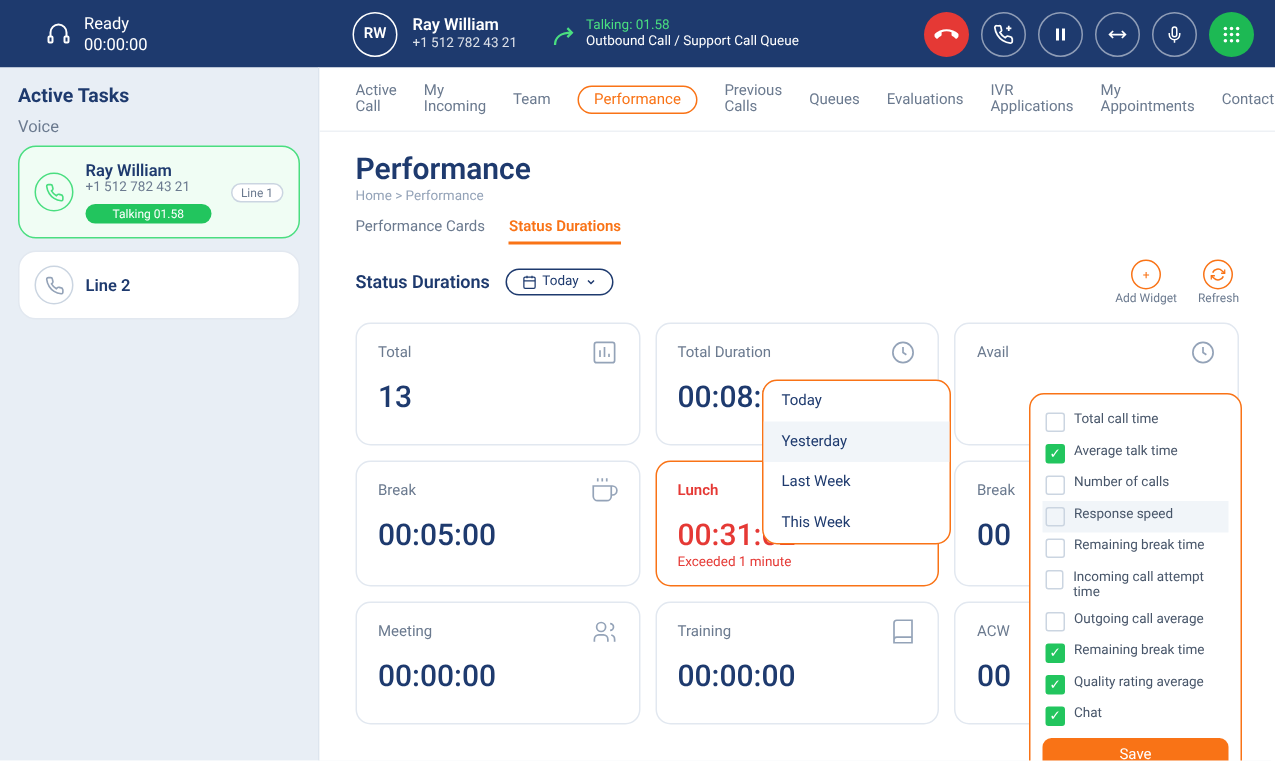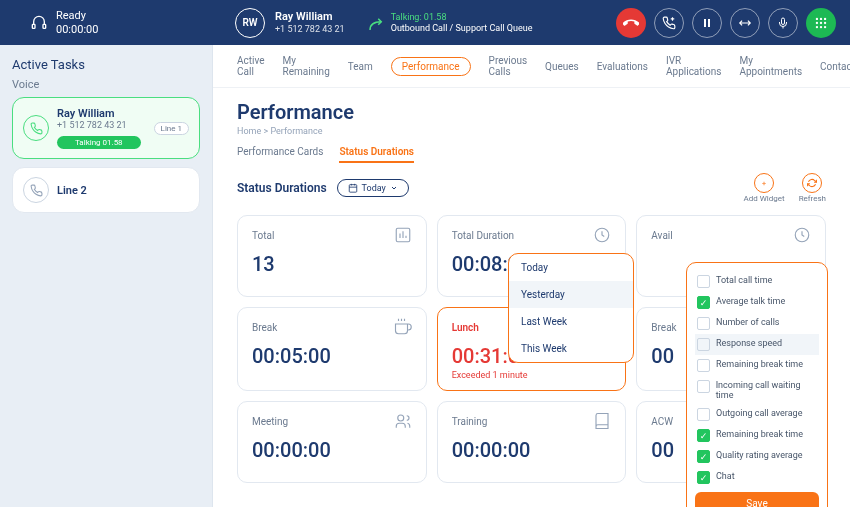--- a/index.html
+++ b/index.html
@@ -18,21 +18,21 @@
 .call-status-ico{color:#4ade80}
 .call-status-txt{font-size:9px;line-height:1.2}
 .call-status-txt .t1{color:#4ade80}
 .topbar-actions{margin-left:auto;display:flex;align-items:center;gap:8px;padding-right:14px}
 .circ-btn{width:30px;height:30px;border-radius:50%;display:flex;align-items:center;justify-content:center;cursor:pointer}
 .circ-red{background:#e53935}
 .circ-outline{border:1.5px solid rgba(255,255,255,.5)}
 .circ-green{background:#1db954}
 .body-row{display:flex;flex:1;min-height:0}
 .sidebar{width:213px;background:#e8eef5;padding:12px 12px;border-right:1px solid #dde5ee}
-.sb-title{font-size:13px;font-weight:400;color:#1e3a6e;margin-bottom:6px}
+.sb-title{font-size:13px;font-weight:700;color:#1e3a6e;margin-bottom:6px}
 .sb-sub{font-size:11px;color:#6b7a8f;margin-bottom:6px}
 .sb-card{background:#fff;border-radius:12px;padding:9px 10px;display:flex;align-items:center;gap:8px;margin-bottom:8px;border:1px solid #e2e8f0}
 .sb-card.active{border:1.5px solid #4ade80;background:#f0fdf4}
 .sb-card-ico{width:26px;height:26px;border-radius:50%;border:1.5px solid #4ade80;display:flex;align-items:center;justify-content:center;color:#4ade80}
 .sb-card.idle .sb-card-ico{border-color:#cbd5e1;color:#94a3b8}
 .sb-card-main{flex:1}
 .sb-card-main .nm{font-size:11px;font-weight:600;color:#1e3a6e}
 .sb-card-main .ph{font-size:9px;color:#6b7a8f}
 .sb-badge-line{font-size:8px;background:#fff;border:1px solid #cbd5e1;border-radius:8px;padding:1px 6px;color:#6b7a8f}
 .sb-badge-talk{font-size:8px;background:#22c55e;color:#fff;border-radius:8px;padding:2px 18px;margin-top:2px;display:inline-block}
@@ -179,21 +179,21 @@
         </div>
         <div class="sb-card-main">
           <div class="nm">Line 2</div>
         </div>
       </div>
     </div>
 
     <div class="main">
       <div class="tabs">
         <span class="tab">Active Call</span>
-        <span class="tab">My Remaining</span>
+        <span class="tab">My Incoming</span>
         <span class="tab">Team</span>
         <span class="tab active">Performance</span>
         <span class="tab">Previous Calls</span>
         <span class="tab">Queues</span>
         <span class="tab">Evaluations</span>
         <span class="tab">IVR Applications</span>
         <span class="tab">My Appointments</span>
         <span class="tab">Contact</span>
       </div>
 
@@ -365,21 +365,21 @@
           <div class="wp-item hover">
             <span class="wp-check"></span>
             <span>Response speed</span>
           </div>
           <div class="wp-item">
             <span class="wp-check"></span>
             <span>Remaining break time</span>
           </div>
           <div class="wp-item">
             <span class="wp-check"></span>
-            <span>Incoming call waiting time</span>
+            <span>Incoming call attempt time</span>
           </div>
           <div class="wp-item">
             <span class="wp-check"></span>
             <span>Outgoing call average</span>
           </div>
           <div class="wp-item">
             <span class="wp-check on">✓</span>
             <span>Remaining break time</span>
           </div>
           <div class="wp-item">

